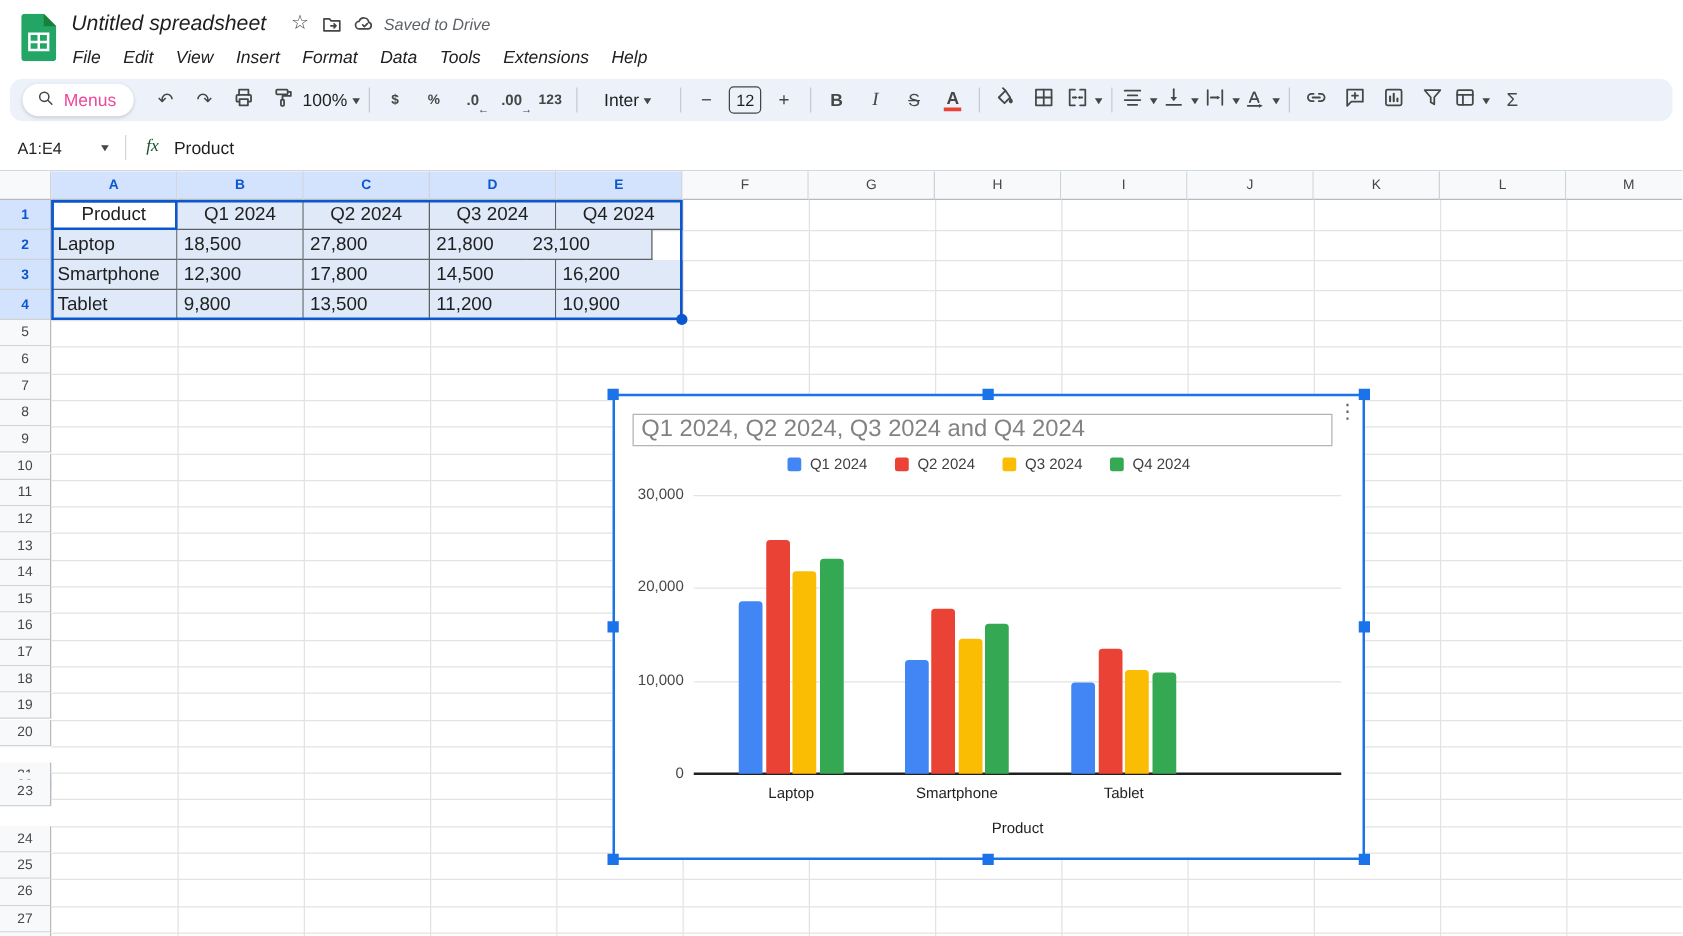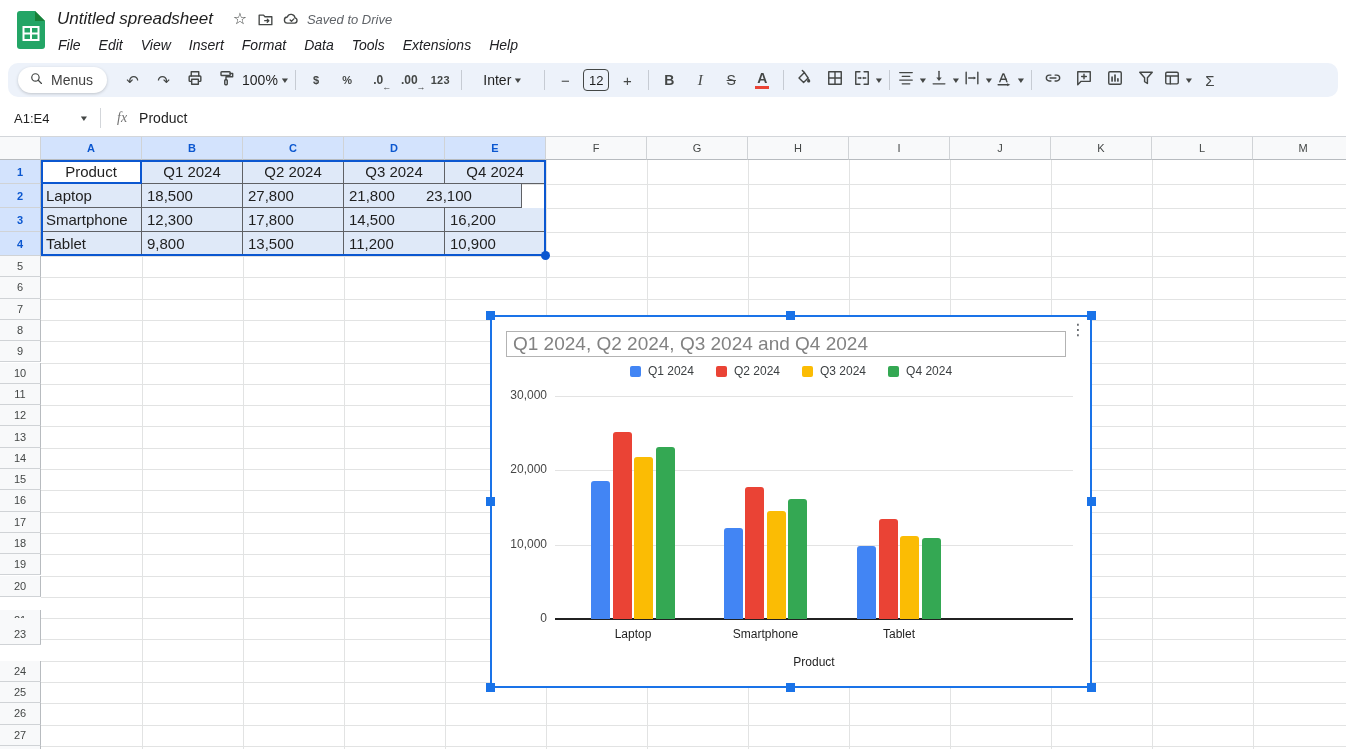--- a/index.html
+++ b/index.html
@@ -18,21 +18,21 @@
   .star-glyph { font-size:16px; line-height:1; }
   .saved { font-size:13px; color:#5f6368; margin-left:2px; }
   .menu-bar { display:flex; align-items:center; height:26px; margin-left:-8px; }
   .menu-item { font-size:14px; color:#202124; padding:2px 9px; border-radius:4px; cursor:default; }
 
   
   .toolbar { position:absolute; left:8px; top:63px; width:1330px; height:34px; background:#edf2fa;
     border-radius:10px; display:flex; align-items:center; padding:0 10px; }
   .menus-pill { display:flex; align-items:center; gap:6px; height:26px; background:#fff;
     border-radius:14px; padding:0 14px 0 10px; box-shadow:0 1px 3px rgba(60,64,67,.25);
-    font-size:14px; color:#404040; margin-right:10px; }
+    font-size:14px; color:#ec4899; margin-right:10px; }
   .tb-btn { display:flex; align-items:center; justify-content:center; min-width:29px; height:26px;
     border-radius:4px; color:#444746; margin:0 1px; position:relative; }
   .tb-glyph { font-size:15px; line-height:1; }
   .g-bold { font-weight:bold; font-size:14px; }
   .g-italic { font-style:italic; font-family:"Liberation Serif",serif; font-size:15px; }
   .g-strike { text-decoration:line-through; font-size:14px; }
   .g-small { font-size:11px; font-weight:bold; letter-spacing:.2px; }
   .tb-divider { width:1px; height:20px; background:#c6cbd3; margin:0 5px; }
   .caret { font-size:9px; color:#444746; margin-left:3px; }
   .dd-label { font-size:14px; color:#1f1f1f; }
@@ -43,21 +43,21 @@
   .color-a { display:flex; flex-direction:column; align-items:center; }
   .color-a .a-letter { font-size:14px; font-weight:bold; line-height:14px; color:#444746; }
   .color-a .a-bar { width:14px; height:3px; background:#ea4335; margin-top:1px; }
 
   
   .formula { position:absolute; left:0; top:100px; width:1346px; height:37px; background:#fff;
     border-bottom:1px solid #d3d6da; display:flex; align-items:center; }
   .name-box { width:96px; display:flex; align-items:center; justify-content:space-between;
     padding:0 8px 0 14px; font-size:13px; color:#1f1f1f; }
   .f-divider { width:1px; height:20px; background:#d3d6da; margin:0 4px; }
-  .fx { font-style:italic; font-family:"Liberation Serif",serif; font-size:14px; color:#737373;
+  .fx { font-style:italic; font-family:"Liberation Serif",serif; font-size:14px; color:#14532d;
     margin:0 12px 0 12px; }
   .f-content { font-size:14px; color:#1f1f1f; }
 
   
   .grid { position:absolute; left:0; top:137px; width:1346px; height:612px; overflow:hidden; background:#fff; }
   .hdr-cell, .rhdr-cell { position:absolute; background:#f8f9fa; font-size:11px; color:#444746;
     display:flex; align-items:center; justify-content:center; }
   .hdr-cell { height:23px; top:0; border-right:1px solid #d0d3d6; border-bottom:1px solid #b7bbbf; }
   .rhdr-cell { left:0; width:41px; border-bottom:1px solid #d0d3d6; border-right:1px solid #b7bbbf; }
   .hdr-sel { background:#d3e3fd; color:#0b57d0; font-weight:bold; }
@@ -350,21 +350,21 @@
       <div class="rhdr-cell" style="top: 289.4px; height: 21.3px;">13</div>
       <div class="rhdr-cell" style="top: 310.7px; height: 21.3px;">14</div>
       <div class="rhdr-cell" style="top: 332px; height: 21.3px;">15</div>
       <div class="rhdr-cell" style="top: 353.3px; height: 21.3px;">16</div>
       <div class="rhdr-cell" style="top: 374.6px; height: 21.3px;">17</div>
       <div class="rhdr-cell" style="top: 395.9px; height: 21.3px;">18</div>
       <div class="rhdr-cell" style="top: 417.2px; height: 21.3px;">19</div>
       <div class="rhdr-cell" style="top: 438.5px; height: 21.3px;">20</div>
       <div class="rhdr-cell" style="top: 473px; height: 21.3px;">21</div>
       <div class="rhdr-cell" style="top: 481.1px; height: 21.3px;">22</div>
-      <div class="rhdr-cell" style="top: 487px; height: 21.3px;">23</div>
+      <div class="rhdr-cell" style="top: 487px; height: 21.3px; font-family: Liberation Mono, monospace;">23</div>
       <div class="rhdr-cell" style="top: 523.7px; height: 21.3px;">24</div>
       <div class="rhdr-cell" style="top: 545px; height: 21.3px;">25</div>
       <div class="rhdr-cell" style="top: 566.3px; height: 21.3px;">26</div>
       <div class="rhdr-cell" style="top: 587.6px; height: 21.3px;">27</div>
       <div class="rhdr-cell" style="top: 608.9px; height: 21.3px;">28</div>
       <div class="gl-v" style="left: 142px;"></div>
       <div class="gl-v" style="left: 243px;"></div>
       <div class="gl-v" style="left: 344px;"></div>
       <div class="gl-v" style="left: 445px;"></div>
       <div class="gl-v" style="left: 546px;"></div>

